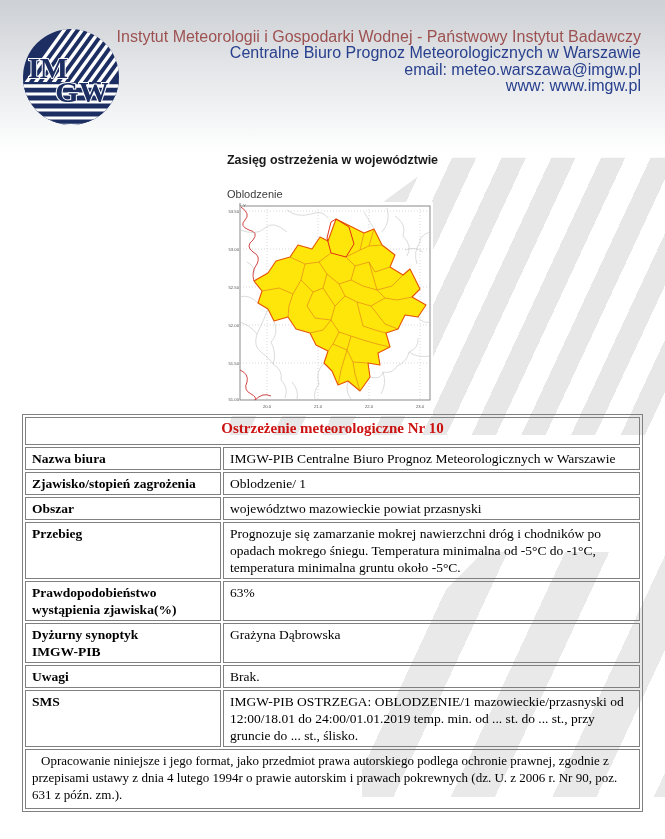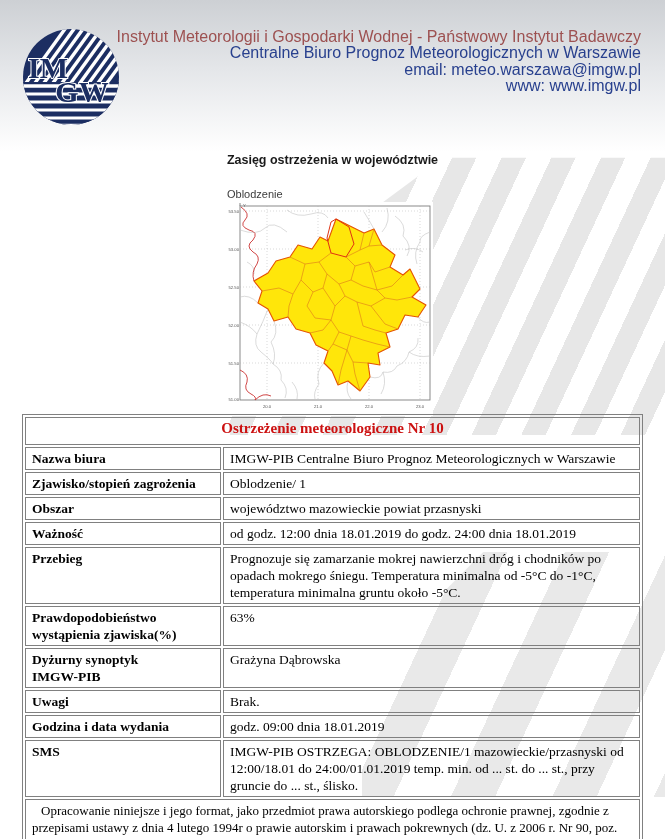--- a/index.html
+++ b/index.html
@@ -225,45 +225,37 @@
     </tr>
     <tr>
       <td class="t-label t-single">Zjawisko/stopień zagrożenia</td>
       <td>Oblodzenie/ 1</td>
     </tr>
     <tr>
       <td class="t-label t-single">Obszar</td>
       <td>województwo mazowieckie powiat przasnyski</td>
     </tr>
     <tr>
-      <td class="t-label t-single">Ważność</td>
-      <td>od godz. 12:00 dnia 18.01.2019 do godz. 24:00 dnia 18.01.2019</td>
-    </tr>
-    <tr>
       <td class="t-label t-tall">Przebieg</td>
       <td>Prognozuje się zamarzanie mokrej nawierzchni dróg i chodników po opadach mokrego śniegu. Temperatura minimalna od -5°C do -1°C, temperatura minimalna gruntu około -5°C.</td>
     </tr>
     <tr>
       <td class="t-label t-tall">Prawdopodobieństwo wystąpienia zjawiska(%)</td>
       <td>63%</td>
     </tr>
     <tr>
       <td class="t-label t-tall">Dyżurny synoptyk
 IMGW-PIB</td>
       <td>Grażyna Dąbrowska</td>
     </tr>
     <tr>
       <td class="t-label t-single">Uwagi</td>
       <td>Brak.</td>
     </tr>
     <tr>
-      <td class="t-label" style="height:15px">Godzina i data wydania</td>
-      <td>godz. 09:00 dnia 18.01.2019</td>
-    </tr>
-    <tr>
       <td class="t-label t-tall">SMS</td>
       <td>IMGW-PIB OSTRZEGA: OBLODZENIE/1 mazowieckie/przasnyski od 12:00/18.01 do 24:00/01.01.2019 temp. min. od ... st. do ... st., przy gruncie do ... st., ślisko.</td>
     </tr>
     <tr>
       <td class="t-footer" colspan="2">
         <p>Opracowanie niniejsze i jego format, jako przedmiot prawa autorskiego podlega ochronie prawnej, zgodnie z przepisami ustawy z dnia 4 lutego 1994r o prawie autorskim i prawach pokrewnych (dz. U. z 2006 r. Nr 90, poz. 631 z późn. zm.).</p>
 
       </td>
     </tr>
   </tbody>

